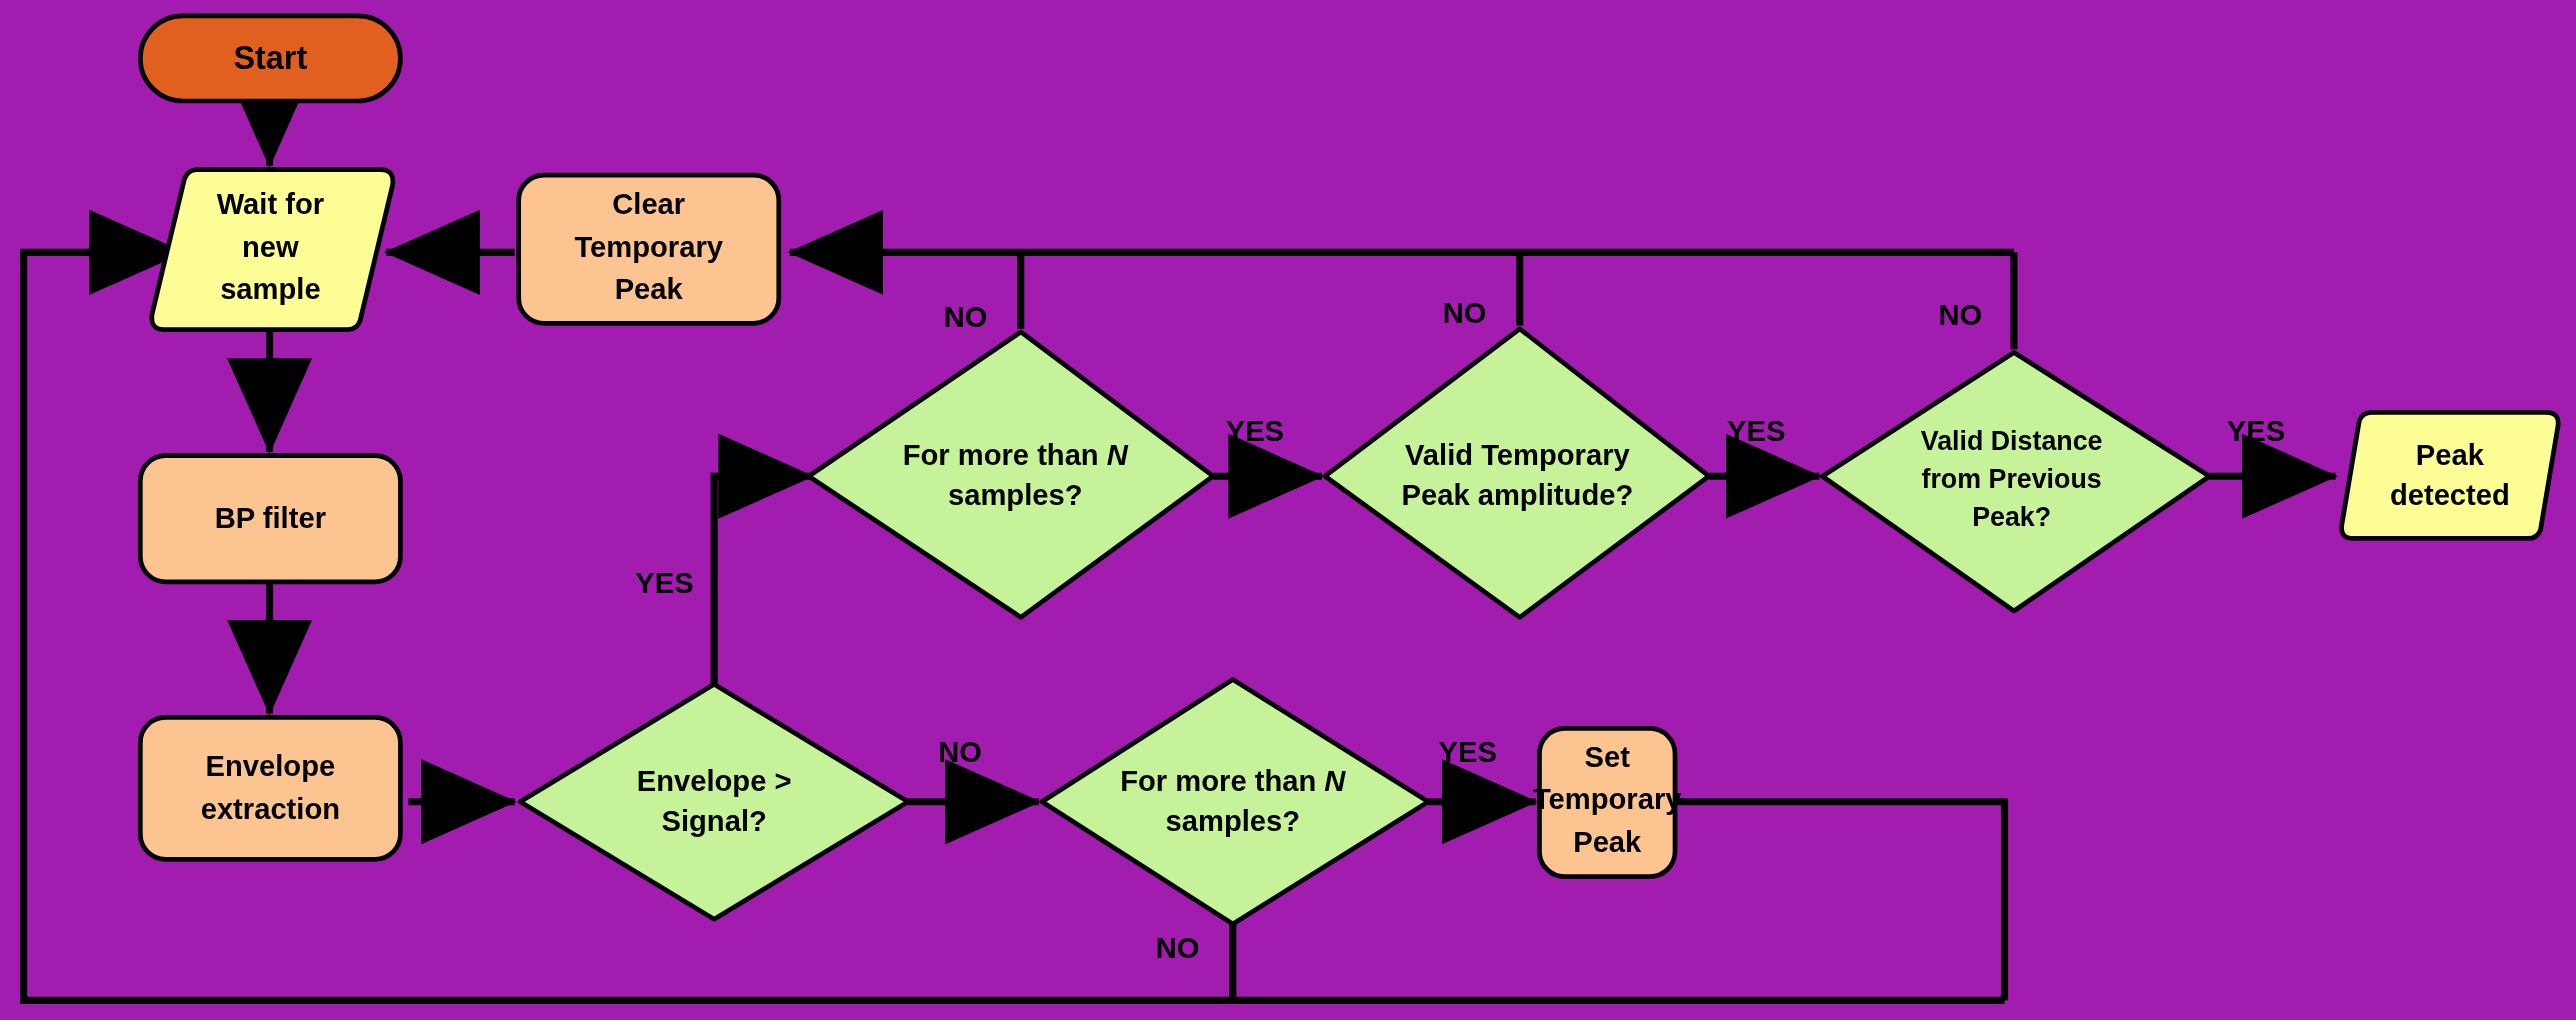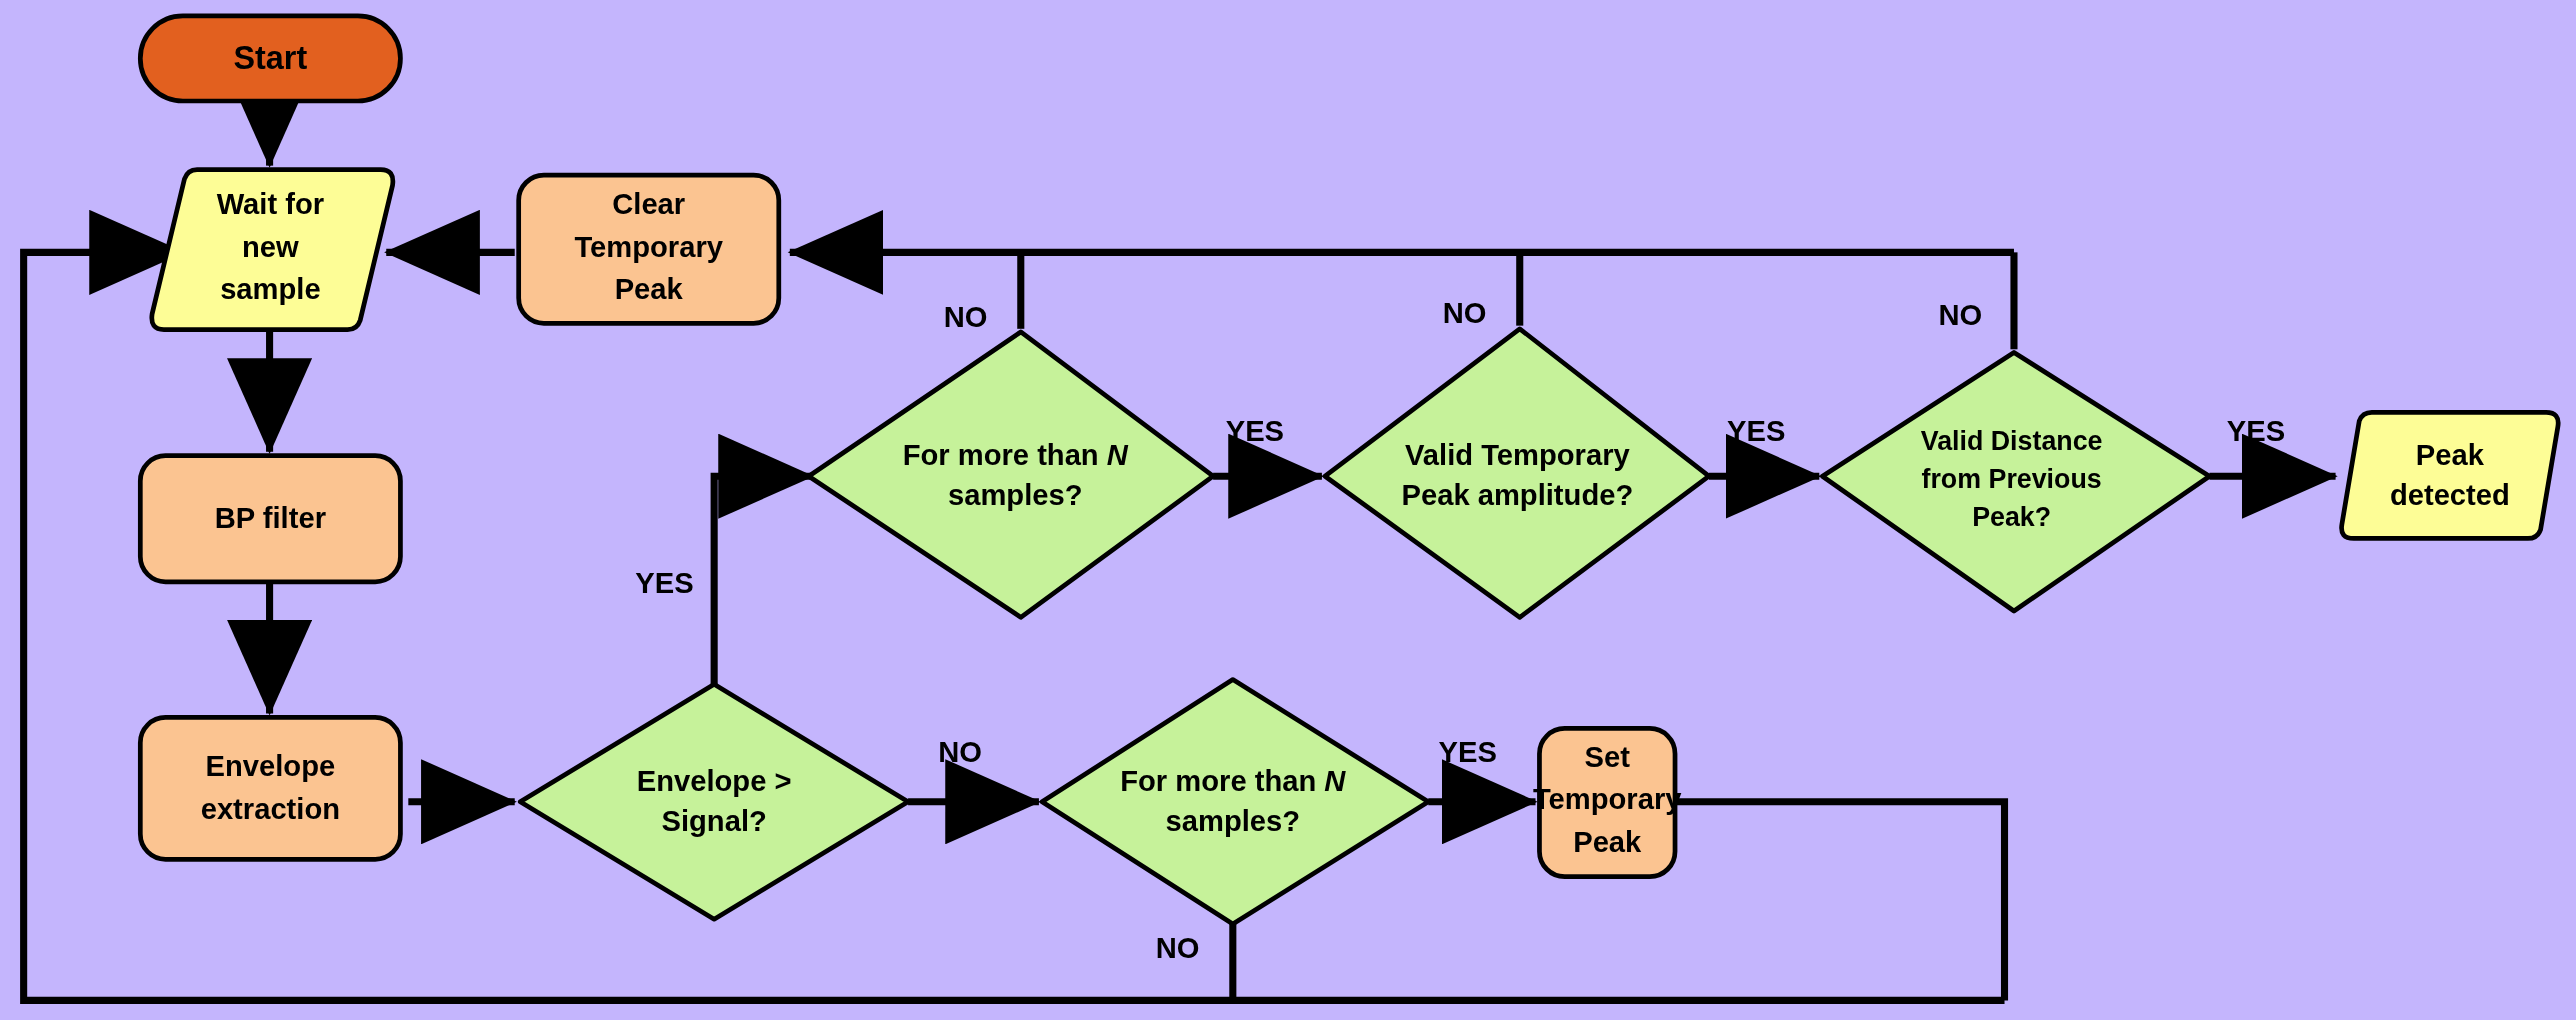--- a/index.html
+++ b/index.html
@@ -1,17 +1,17 @@
 <!DOCTYPE html>
 <html style="font-size:12.6px"><head>
 <meta charset="utf-8">
 <style>
   html,body{margin:0;padding:0;background:#ffffff;}
   body{font-family:"Liberation Sans",sans-serif;}
-  #stage{position:relative;width:2576px;height:1021px;background:#c4b5fd;overflow:hidden;}
+  #stage{position:relative;width:2576px;height:1021px;background:#a21caf;overflow:hidden;}
   svg{display:block;}
   .node-text{font-family:"Liberation Sans",sans-serif;font-weight:bold;fill:#000000;text-anchor:middle;dominant-baseline:middle;}
   .edge-label{font-family:"Liberation Sans",sans-serif;font-weight:bold;fill:#000000;text-anchor:middle;dominant-baseline:middle;}
   .ital{font-style:italic;}
   .shape{stroke:#000000;stroke-width:6;stroke-linejoin:round;}
   .conn{stroke:#000000;stroke-width:9;fill:none;stroke-linecap:butt;stroke-linejoin:miter;}
 </style>
 </head>
 <body>
 

